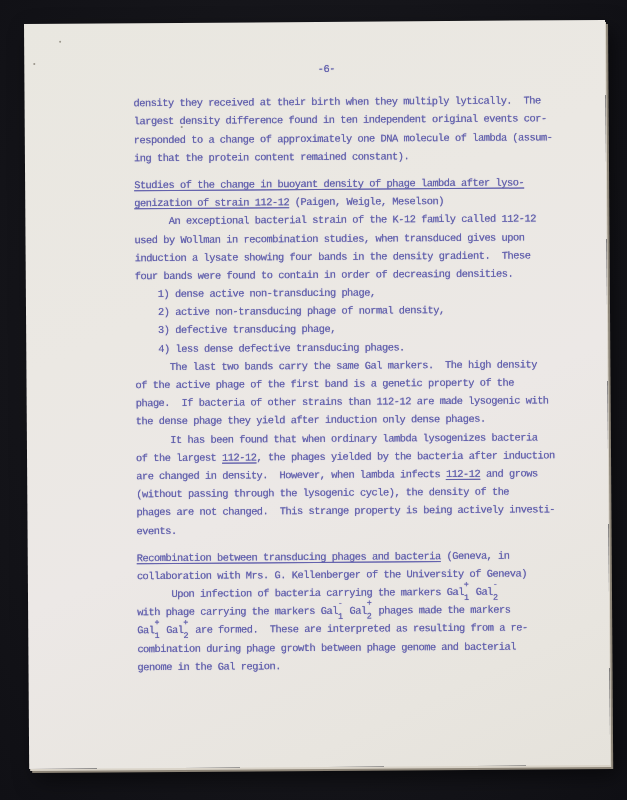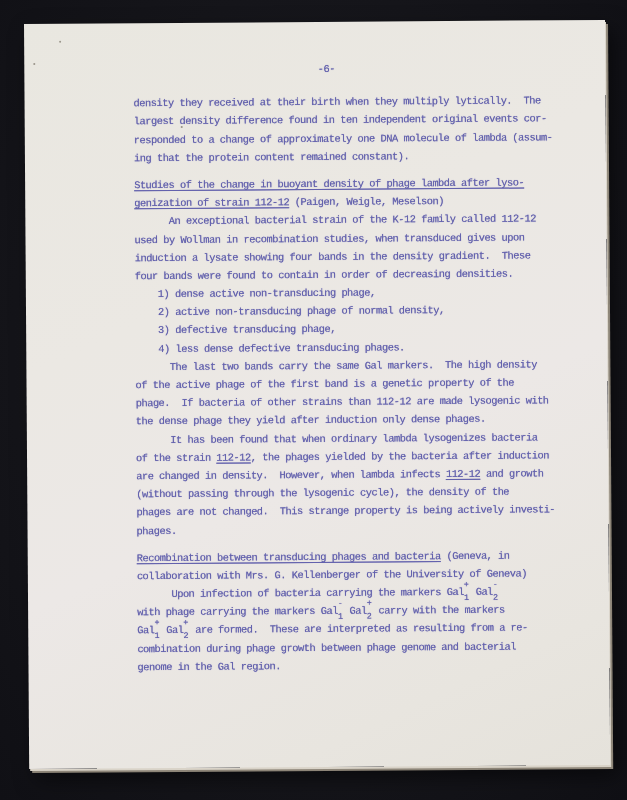--- a/index.html
+++ b/index.html
@@ -80,33 +80,33 @@
             <div class="line"><span>    4) less dense defective transducing phages.</span></div>
           </div>
           <div class="block paragraph">
             <div class="line"><span>      The last two bands carry the same Gal markers.  The high density</span></div>
             <div class="line"><span>of the active phage of the first band is a genetic property of the</span></div>
             <div class="line"><span>phage.  If bacteria of other strains than 112-12 are made lysogenic with</span></div>
             <div class="line"><span>the dense phage they yield after induction only dense phages.</span></div>
           </div>
           <div class="block paragraph">
             <div class="line"><span>      It has been found that when ordinary lambda lysogenizes bacteria</span></div>
-            <div class="line"><span>of the strain </span><span class="underlined">112-12</span><span>, the phages yielded by the bacteria after induction</span></div>
-            <div class="line"><span>are changed in density.  However, when lambda infects </span><span class="underlined">112-12</span><span> and growth</span></div>
+            <div class="line"><span>of the largest </span><span class="underlined">112-12</span><span>, the phages yielded by the bacteria after induction</span></div>
+            <div class="line"><span>are changed in density.  However, when lambda infects </span><span class="underlined">112-12</span><span> and grows</span></div>
             <div class="line"><span>(without passing through the lysogenic cycle), the density of the</span></div>
             <div class="line"><span>phages are not changed.  This strange property is being actively investi-</span></div>
-            <div class="line"><span>phages.</span></div>
+            <div class="line"><span>events.</span></div>
           </div>
           <div class="block heading">
             <div class="line"><span class="underlined">Recombination between transducing phages and bacteria</span><span> (Geneva, in</span></div>
             <div class="line"><span>collaboration with Mrs. G. Kellenberger of the University of Geneva)</span></div>
           </div>
           <div class="block paragraph">
             <div class="line"><span>      Upon infection of bacteria carrying the markers Gal</span><span class="gal-stack"><span class="top">+</span><span class="bot">1</span></span><span> Gal</span><span class="gal-stack"><span class="top">-</span><span class="bot">2</span></span></div>
-            <div class="line"><span>with phage carrying the markers Gal</span><span class="gal-stack"><span class="top">-</span><span class="bot">1</span></span><span> Gal</span><span class="gal-stack"><span class="top">+</span><span class="bot">2</span></span><span> carry with the markers</span></div>
+            <div class="line"><span>with phage carrying the markers Gal</span><span class="gal-stack"><span class="top">-</span><span class="bot">1</span></span><span> Gal</span><span class="gal-stack"><span class="top">+</span><span class="bot">2</span></span><span> phages made the markers</span></div>
             <div class="line"><span>Gal</span><span class="gal-stack"><span class="top">+</span><span class="bot">1</span></span><span> Gal</span><span class="gal-stack"><span class="top">+</span><span class="bot">2</span></span><span> are formed.  These are interpreted as resulting from a re-</span></div>
             <div class="line"><span>combination during phage growth between phage genome and bacterial</span></div>
             <div class="line"><span>genome in the Gal region.</span></div>
           </div>
         </div>
     </div>
   </div>
 </div>
 
 </body></html>

